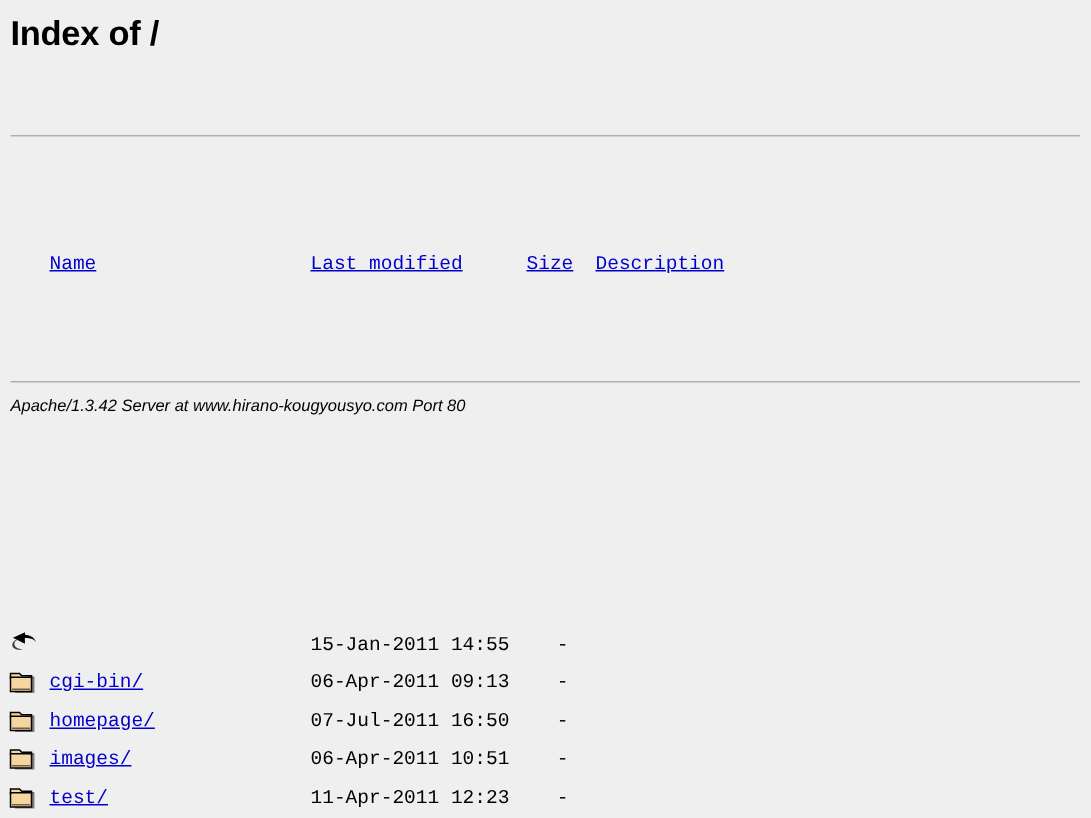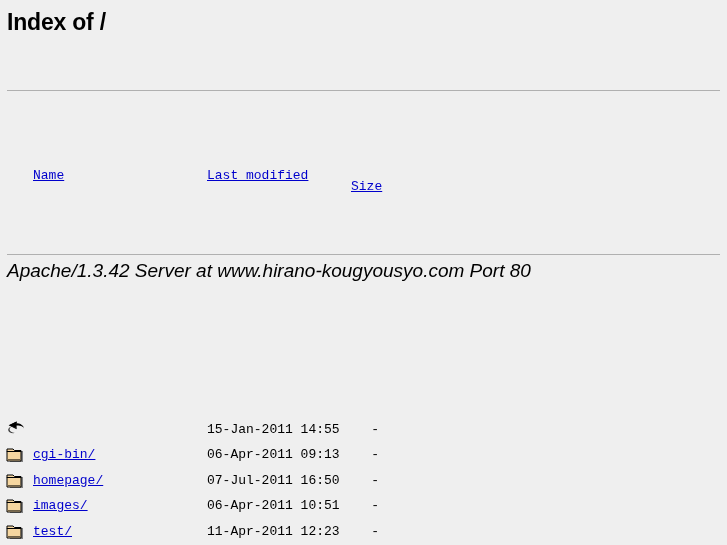--- a/index.html
+++ b/index.html
@@ -102,21 +102,20 @@
   .hdr .col-name,
   .hdr .col-date,
   .hdr .col-size,
   .hdr .col-desc {
     top: 0;
   }
   .hdr .col-size {
     width: auto;
     left: 351px;
     text-align: center;
-    margin-top: 11px;
   }
 
   
   .rule {
     position: absolute;
     left: 7px;
     width: 713px;
     height: 0;
     border: 0;
     border-top: 1px solid #b0b0b0;
@@ -125,21 +124,21 @@
   .rule-top { top: 90px; }
   .rule-bottom { top: 254px; }
 
   
   .footer {
     position: absolute;
     left: 7px;
     top: 263px;
     font-family: "Liberation Sans", sans-serif;
     font-style: italic;
-    font-size: 19px;
+    font-size: 11px;
     line-height: 16px;
     color: #000000;
     white-space: pre;
   }
 
   
   .icon-wrap {
     position: relative;
     width: 20px;
     height: 20px;
@@ -153,20 +152,21 @@
 
   <h1 class="page-title">Index of /</h1>
 
   <div class="listing">
 
     
     <div class="row hdr">
       <span class="col-name"><a>Name</a></span>
       <span class="col-date"><a>Last modified</a></span>
       <span class="col-size"><a>Size</a></span>
+      <span class="col-desc"><a>Description</a></span>
     </div>
 
     
     <div class="row"></div>
 
     
     <div id="rows-container"><div class="row"><span class="col-icon icon-wrap"><svg width="20" height="20" viewBox="0 0 20 20" aria-hidden="true">
               <path d="M9 3 C15 3 18 6 18 9 C18 6.8 15.4 5.4 10.6 5.4 L10.6 8.2 L3.2 5.2 L10.6 1.6 L10.6 3 Z" fill="#000000"></path>
               <path d="M10.6 5.4 C6.2 5.6 3.6 7.2 3.6 9.4 C3.6 11.2 5.6 12.6 9 13 C5.4 13.6 2.2 12.4 2.2 10 C2.2 7.4 5.6 5.6 10.6 5.4 Z" fill="#000000" opacity="0.75"></path>
               <path d="M2.6 5.2 L10.6 1.6 L10.6 3.2 L4.8 5.6 L10.6 7.9 L10.6 9.2 Z" fill="#000000"></path>

